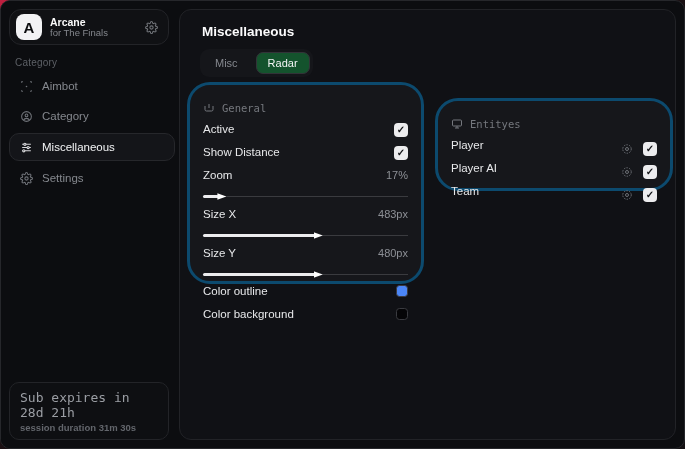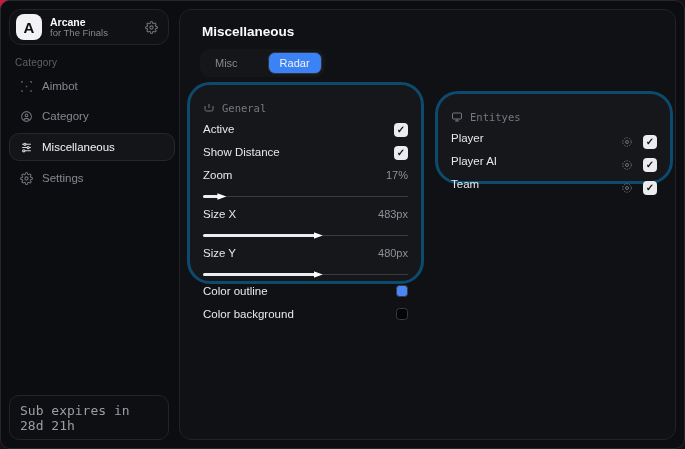--- a/index.html
+++ b/index.html
@@ -72,28 +72,28 @@
   }
   .page-title { font-size:13.5px; font-weight:bold; color:#fbfbfc; margin-left:2px; }
   .tabs {
     display:inline-flex; align-items:center; gap:6px;
     margin-top:10px; background:#15161a; border-radius:9px; padding:3px;
   }
   .tab {
     font-size:11px; color:#85888e; padding:4px 11px; border-radius:7px;
     border:1px solid transparent; cursor:default;
   }
-  .tab.active { color:#f3f4f5; background:#3b82f6; border-color:#323338;margin-left:12px; }
+  .tab.active { color:#f3f4f5; background:#14532d; border-color:#323338; }
   .panels { position:absolute; left:7px; top:72px; right:7px; bottom:8px; }
   .panel {
     position:absolute; background:#16171b; border:3px solid #0c4a6e;
     border-radius:23px; padding:17px 13px;
   }
   .panel-general { left:0;  top:0; width:237px; height:202px; }
-  .panel-entities{ left:248px; top:9px; width:238px; height:93px; }
+  .panel-entities{ left:248px; top:16px; width:238px; height:93px; }
   .panel-header {
     display:flex; align-items:center; gap:7px;
     font-family:"DejaVu Sans Mono", monospace;
     font-size:10.5px; color:#75787e; margin-bottom:9px;
   }
   .panel-header .picon { display:flex; color:#75787e; }
   .row {
     display:flex; justify-content:space-between;
     height:20px; margin-top:3px;
   }
@@ -187,20 +187,21 @@
             <circle cx="12" cy="12" r="3"></circle>
             <path d="M19.4 15a1.65 1.65 0 0 0 .33 1.82l.06.06a2 2 0 1 1-2.83 2.83l-.06-.06a1.65 1.65 0 0 0-1.82-.33 1.65 1.65 0 0 0-1 1.51V21a2 2 0 1 1-4 0v-.09a1.65 1.65 0 0 0-1-1.51 1.65 1.65 0 0 0-1.82.33l-.06.06a2 2 0 1 1-2.83-2.83l.06-.06a1.65 1.65 0 0 0 .33-1.82 1.65 1.65 0 0 0-1.51-1H3a2 2 0 1 1 0-4h.09a1.65 1.65 0 0 0 1.51-1 1.65 1.65 0 0 0-.33-1.82l-.06-.06a2 2 0 1 1 2.83-2.83l.06.06a1.65 1.65 0 0 0 1.82.33h.01a1.65 1.65 0 0 0 1-1.51V3a2 2 0 1 1 4 0v.09a1.65 1.65 0 0 0 1 1.51 1.65 1.65 0 0 0 1.82-.33l.06-.06a2 2 0 1 1 2.83 2.83l-.06.06a1.65 1.65 0 0 0-.33 1.82v.01a1.65 1.65 0 0 0 1.51 1H21a2 2 0 1 1 0 4h-.09a1.65 1.65 0 0 0-1.51 1z"></path>
           </svg>
         </span>
         <span>Settings</span>
       </div>
     </div>
 
     <div class="footer-card">
       <div class="footer-line1">Sub expires in 28d 21h</div>
+      <div class="footer-line2">session duration 31m 30s</div>
     </div>
   </div>
 
   <div class="main-card">
     <div class="page-title">Miscellaneous</div>
 
     <div class="tabs">
       <div class="tab">Misc</div>
       <div class="tab active">Radar</div>
     </div>

